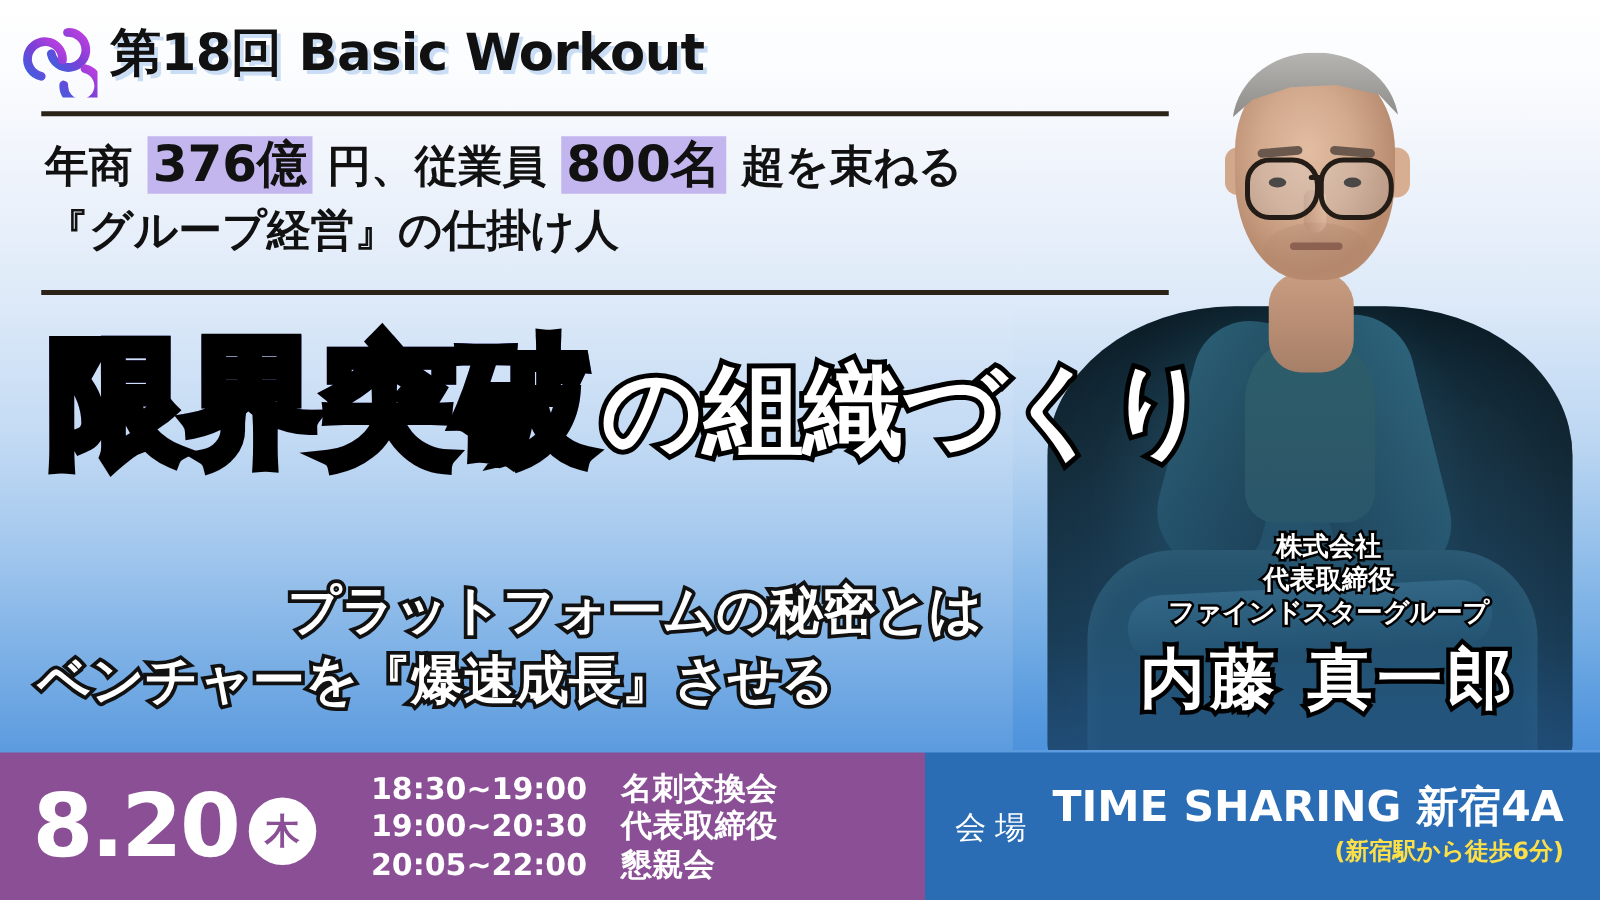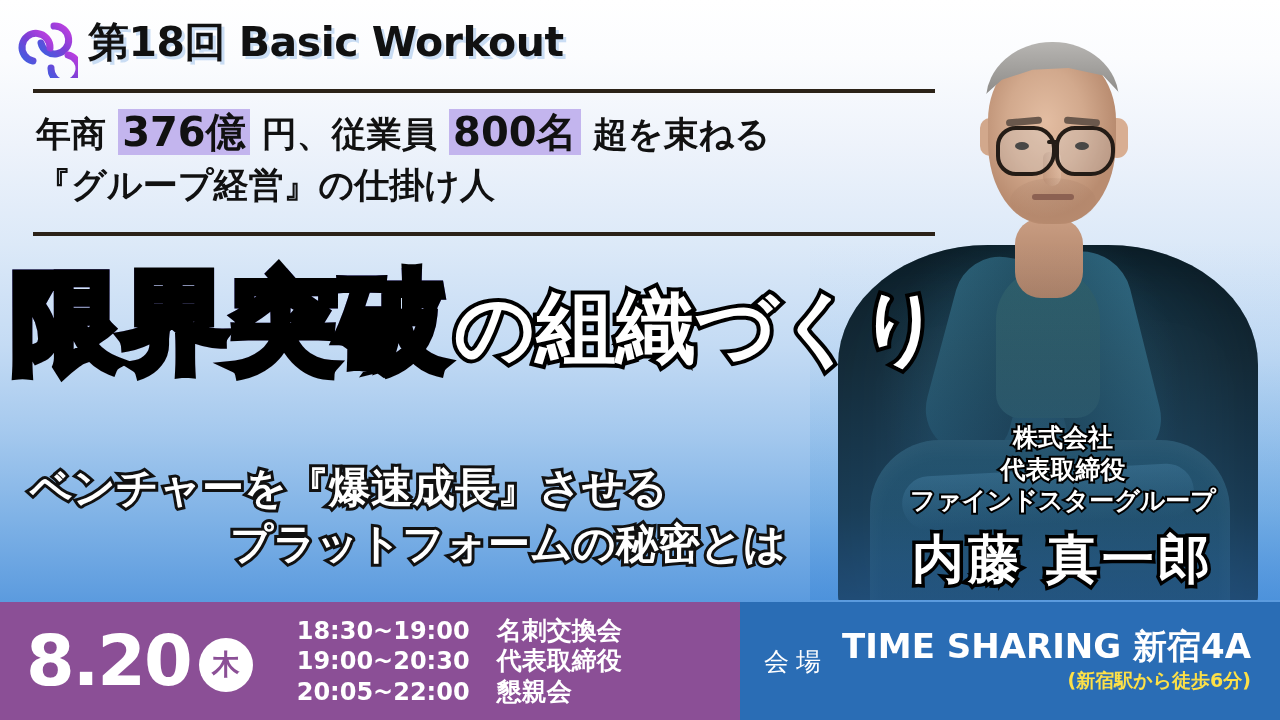--- a/index.html
+++ b/index.html
@@ -218,21 +218,21 @@
   }
   .hl {
     background: #c3b5ee;
     padding: 0 4px;
     font-size: 40px;
     font-weight: 900;
   }
 
   
   .headline {
-    position: absolute; left: 12px; top: 268px;
+    position: absolute; left: 39px; top: 268px;
     display: flex; align-items: flex-end;
     white-space: nowrap;
   }
   .headline-accent {
     font-size: 108px; font-weight: 900; line-height: 1;
     letter-spacing: 1px;
     background: linear-gradient(to bottom, #4b41c4 0%, #6a60d2 30%, #9a96e2 62%, #cfcdf2 100%);
     -webkit-background-clip: text;
     background-clip: text;
     color: transparent;
@@ -263,26 +263,25 @@
   }
   .tagline-line.indent { text-align: right; padding-right: 34px; }
 
   
   .speaker {
     position: absolute; right: 52px; top: 424px;
     text-align: center;
     width: 330px;
   }
   .speaker-org {
-    font-size: 25px; font-weight: 700; color: #ffffff;
+    font-size: 21px; font-weight: 700; color: #ffffff;
     -webkit-text-stroke: 4px #000000;
     paint-order: stroke fill;
     line-height: 1.26;
     white-space: nowrap;
-    font-family: Liberation Mono, monospace;
   }
   .speaker-name {
     margin-top: 6px;
     font-size: 52px; font-weight: 900; color: #ffffff;
     -webkit-text-stroke: 7px #000000;
     paint-order: stroke fill;
     letter-spacing: 4px;
     white-space: nowrap;
   }
 
@@ -412,22 +411,22 @@
   </div>
 
   <div class="rule rule-bottom"></div>
 
   <div class="headline">
     <span class="headline-accent">限界突破</span>
     <span class="headline-rest">の組織づくり</span>
   </div>
 
   <div class="tagline">
+    <div class="tagline-line indent">プラットフォームの秘密とは</div>
     <div class="tagline-line">ベンチャーを『爆速成長』させる</div>
-    <div class="tagline-line indent">プラットフォームの秘密とは</div>
   </div>
 
   <div class="speaker">
     <div class="speaker-org">株式会社</div>
     <div class="speaker-org">代表取締役</div>
     <div class="speaker-org">ファインドスターグループ</div>
     <div class="speaker-name">内藤 真一郎</div>
   </div>
 
   <div class="bottom-bar">

